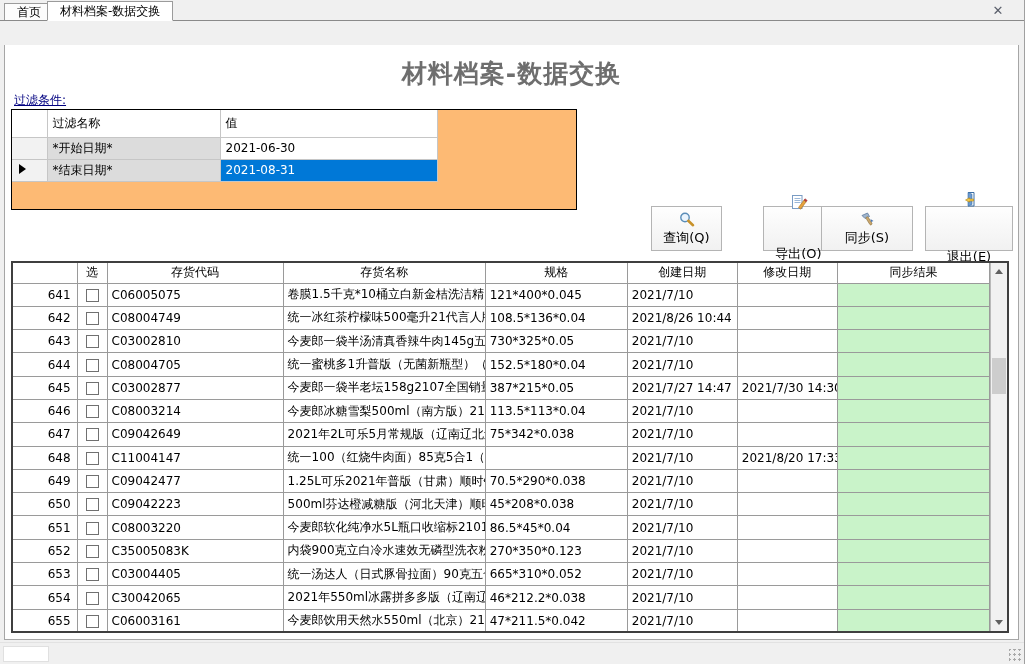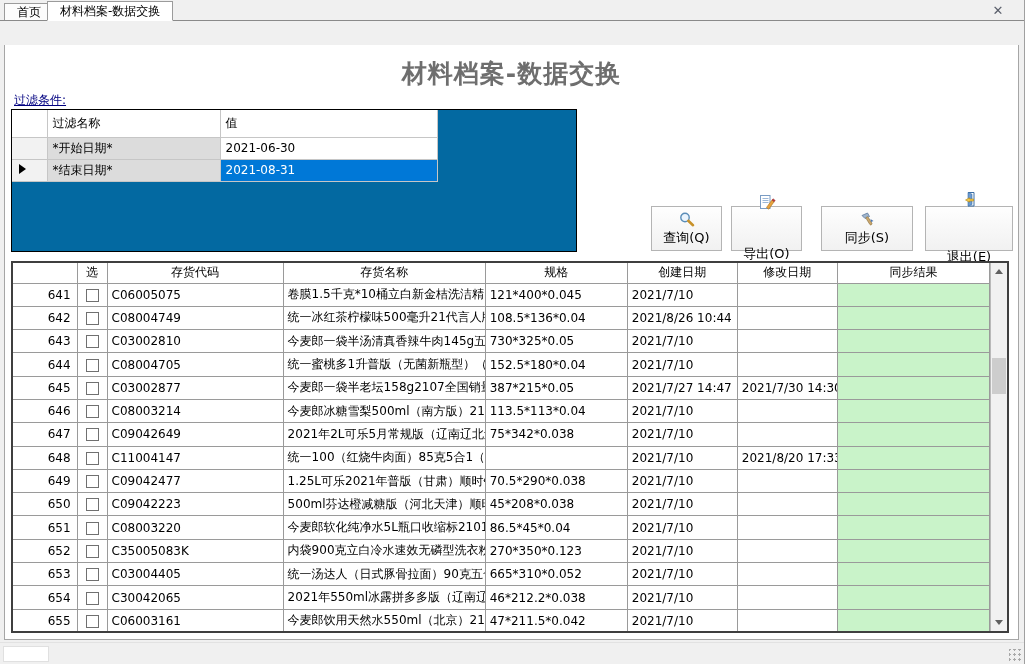--- a/index.html
+++ b/index.html
@@ -26,39 +26,39 @@
   .tool-btn svg { display:block; }
   .tb-sep { width:1px; height:16px; background:#C8C8C8; margin-left:8px; }
 
   
   .page { position:absolute; left:4px; top:45px; width:1015px; height:595px; background:#FFFFFF;
           border:1px solid #A6A6A6; border-top:none; }
   .page-title { position:absolute; left:0; right:0; top:12px; text-align:center; font-size:25px; font-weight:bold;
                 color:#6E6E6E; letter-spacing:1px; }
 
   .filter-label { position:absolute; left:9px; top:47px; color:#000080; text-decoration:underline; }
-  .filter-box { position:absolute; left:6px; top:64px; width:566px; height:143px; border:1px solid #000; background:#0369a1; }
+  .filter-box { position:absolute; left:6px; top:64px; width:566px; height:101px; border:1px solid #000; background:#fdba74; }
   .filter-grid { border-collapse:collapse; table-layout:fixed; width:425px; }
   .filter-grid th, .filter-grid td { border:1px solid #C6C6C6; height:22px; padding:0 5px; text-align:left;
                                      overflow:hidden; white-space:nowrap; font-weight:normal; }
   .filter-grid tr.fhead th { height:27px; background:#FFFFFF; border-top:none; }
   .filter-grid th:first-child, .filter-grid td.ind { border-left:none; background:#F2F2F2; }
   .filter-grid td.fname { background:#DCDCDC; }
   .filter-grid td.fval { background:#FFFFFF; }
   .filter-grid td.fval.selected { background:#0078D7; color:#FFFFFF; }
   .row-arrow { display:inline-block; width:0; height:0; border-top:5px solid transparent; border-bottom:5px solid transparent;
                border-left:7px solid #000; margin-left:2px; }
 
   
   .action-btn { position:absolute; top:161px; height:45px; background:linear-gradient(#FEFEFE,#F1F1F1);
                 border:1px solid #B4B4B4; display:flex; flex-direction:column; align-items:center; justify-content:center;
                 gap:1px; font-size:13px; }
   .action-btn svg { display:block; }
   #btn-query  { left:646px; width:71px; }
-  #btn-export { left:726px; width:71px;gap:34px; }
+  #btn-export { left:758px; width:71px;gap:34px; }
   #btn-sync   { left:816px; width:92px; }
   #btn-exit   { left:920px; width:88px;gap:40px; }
 
   
   .datagrid { position:absolute; left:6px; top:216px; width:998px; height:372px; border:2px solid #3F3F3F;
               background:#fff; overflow:hidden; }
   .grid-table { border-collapse:collapse; table-layout:fixed; width:977px; }
   .grid-table th { height:20px; background:#FFFFFF; border:1px solid #9A9A9A; border-top:none; font-weight:normal;
                    text-align:center; overflow:hidden; white-space:nowrap; }
   .grid-table td { height:23.3px; border:1px solid #9A9A9A; padding:0 4px; overflow:hidden; white-space:nowrap;

